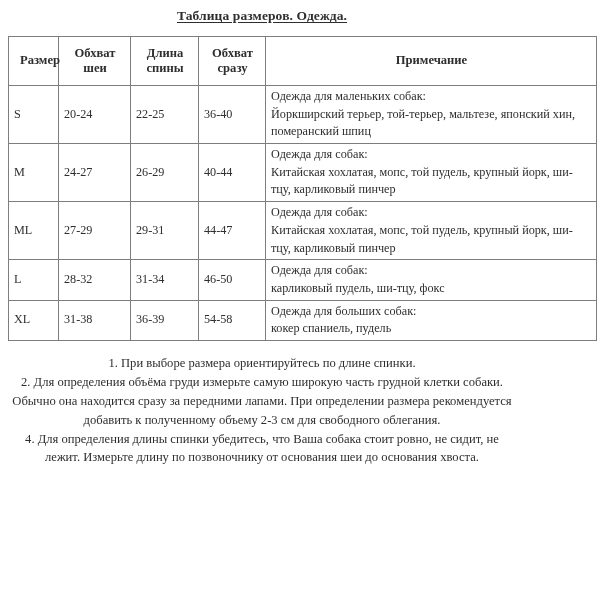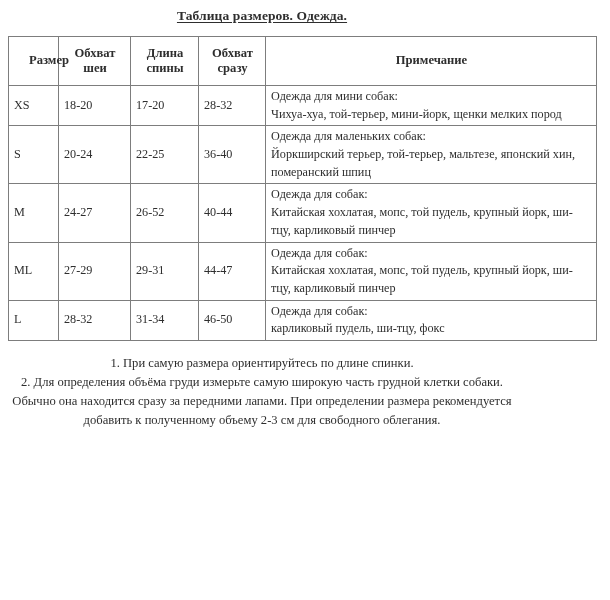--- a/index.html
+++ b/index.html
@@ -59,21 +59,21 @@
   }
   table.size-table thead th {
     font-weight: bold;
     text-align: center;
     height: 44px;
     font-size: 12.6px;
     line-height: 1.2;
   }
   table.size-table thead th.col-size {
     text-align: left;
-    padding-left: 20px;
+    padding-left: 11px;
   }
   table.size-table tbody td {
     text-align: left;
   }
   td.note-cell {
     line-height: 1.45;
     padding-top: 3px;
     padding-bottom: 3px;
   }
   td.note-cell .note-line {
@@ -152,46 +152,36 @@
           </th>
           <th>
             <span>Обхват</span><br>
             <span>сразу</span>
           </th>
           <th><span>Примечание</span></th>
         </tr>
       </thead>
       <tbody>
 
-        <tr>
-          <td>XS</td>
-          <td>18-20</td>
-          <td>17-20</td>
-          <td>28-32</td>
-          <td class="note-cell">
-            <span class="note-line">Одежда для мини собак:</span>
-            <span class="note-line">Чихуа-хуа, той-терьер, мини-йорк, щенки мелких пород</span>
-          </td>
-        </tr>
 
         <tr>
           <td>S</td>
           <td>20-24</td>
           <td>22-25</td>
           <td>36-40</td>
           <td class="note-cell">
             <span class="note-line">Одежда для маленьких собак:</span>
             <span class="note-line">Йоркширский терьер, той-терьер, мальтезе, японский хин, померанский шпиц</span>
           </td>
         </tr>
 
         <tr>
           <td>M</td>
           <td>24-27</td>
-          <td>26-52</td>
+          <td>26-29</td>
           <td>40-44</td>
           <td class="note-cell">
             <span class="note-line">Одежда для собак:</span>
             <span class="note-line">Китайская хохлатая, мопс, той пудель, крупный йорк, ши-тцу, карликовый пинчер</span>
           </td>
         </tr>
 
         <tr>
           <td>ML</td>
           <td>27-29</td>
@@ -207,31 +197,45 @@
           <td>L</td>
           <td>28-32</td>
           <td>31-34</td>
           <td>46-50</td>
           <td class="note-cell">
             <span class="note-line">Одежда для собак:</span>
             <span class="note-line">карликовый пудель, ши-тцу, фокс</span>
           </td>
         </tr>
 
+        <tr>
+          <td>XL</td>
+          <td>31-38</td>
+          <td>36-39</td>
+          <td>54-58</td>
+          <td class="note-cell">
+            <span class="note-line">Одежда для больших собак:</span>
+            <span class="note-line">кокер спаниель, пудель</span>
+          </td>
+        </tr>
 
 
       </tbody>
     </table>
   </div>
 
   <div class="notes">
     <div class="note-item">
       <span class="num">1.</span>
-      <span>При самую размера ориентируйтесь по длине спинки.</span>
+      <span>При выборе размера ориентируйтесь по длине спинки.</span>
     </div>
     <div class="note-item">
       <span class="num">2.</span>
       <span>Для определения объёма груди измерьте самую широкую часть грудной клетки собаки. Обычно она находится сразу за передними лапами. При определении размера рекомендуется добавить к полученному объему 2-3 см для свободного облегания.</span>
     </div>
+    <div class="note-item">
+      <span class="num">4.</span>
+      <span>Для определения длины спинки убедитесь, что Ваша собака стоит ровно, не сидит, не лежит. Измерьте длину по позвоночнику от основания шеи до основания хвоста.</span>
+    </div>
   </div>
 
 
 </div>
 
 </body></html>

